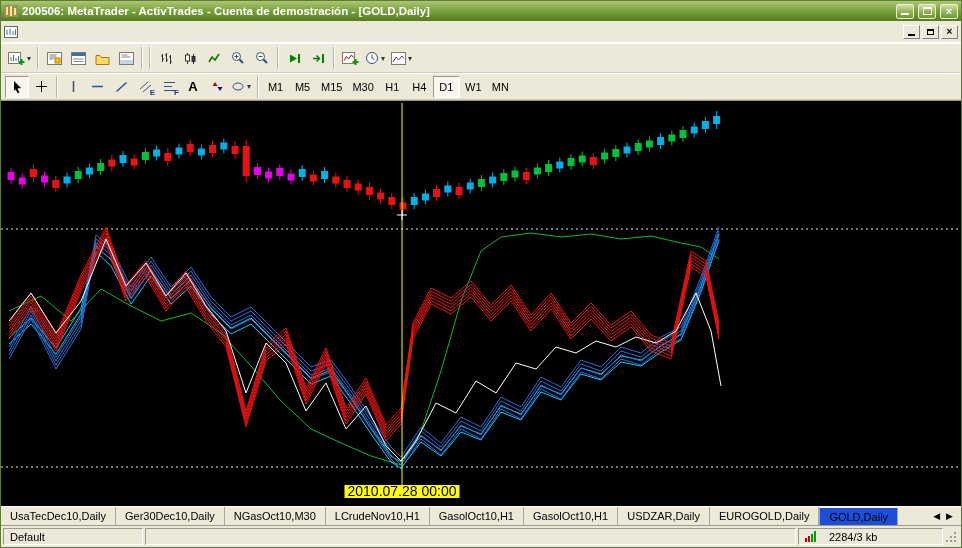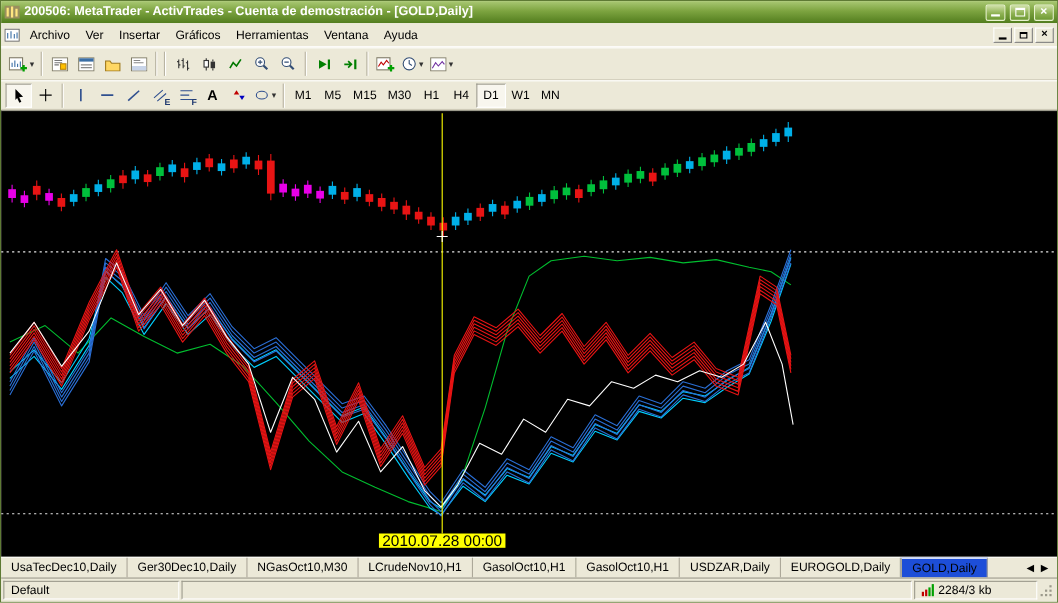--- a/index.html
+++ b/index.html
@@ -51,23 +51,23 @@
   
   .tabbar{height:19px;flex:0 0 19px;display:flex;align-items:stretch;background:#ECE9D8;border-top:1px solid #FFF}
   .tab{display:flex;align-items:center;padding:0 9px;border-right:1px solid #ACA899;white-space:nowrap;cursor:default}
   .tab.active{background:#1d4ed8;border:1px solid #ACA899;border-top-color:#FFF;border-bottom:none}
   .tab-arrows{margin-left:auto;display:flex;align-items:center;gap:6px;padding:0 8px;font-size:9px}
 
   
   .statusbar{height:22px;flex:1;display:flex;align-items:stretch;gap:2px;background:#ECE9D8;border-top:1px solid #9C9A8C;padding:2px 2px 2px 2px}
   .sb-panel{border:1px solid;border-color:#9C9A8C #FFF #FFF #9C9A8C;display:flex;align-items:center;padding:0 6px;white-space:nowrap}
   .sb-help{width:232px}
-  .sb-profile{width:160px}
+  .sb-profile{width:140px}
   .sb-spacer{flex:1}
-  .sb-conn{width:112px;gap:4px}
+  .sb-conn{width:145px;gap:13px}
   .conn-bars{display:inline-flex;align-items:flex-end;gap:1px;height:11px}
   .conn-bars i{display:block;width:2px}
   .grip{width:14px;position:relative}
   .grip::before{content:"";position:absolute;right:3px;bottom:3px;width:2px;height:2px;background:#9C9A8C;
     box-shadow:-4px 0 0 #9C9A8C,-8px 0 0 #9C9A8C,0 -4px 0 #9C9A8C,-4px -4px 0 #9C9A8C,0 -8px 0 #9C9A8C}
 </style>
 </head>
 <body>
 
 <div class="window">
@@ -91,29 +91,20 @@
       </span>
   </div>
 
   <div class="menubar">
     <span class="ic">
       <svg width="14" height="12">
           <rect x="0.5" y="0.5" width="13" height="11" fill="#fff" stroke="#666"></rect>
           <path d="M3 9V4M6 9V2.5M9 9V5M11.5 9V3.5" stroke="#3A6EA5" fill="none"></path>
         </svg>
     </span>
-    <div id="menu-items" style="display:flex">
-        <span class="menu-item">Archivo</span>
-        <span class="menu-item">Ver</span>
-        <span class="menu-item">Insertar</span>
-        <span class="menu-item">Gráficos</span>
-        <span class="menu-item">Herramientas</span>
-        <span class="menu-item">Ventana</span>
-        <span class="menu-item">Ayuda</span>
-      </div>
     <div class="mdi">
       <span class="mdi-btn">
           <span class="g-min2"></span>
         </span>
       <span class="mdi-btn">
           <span class="g-rest"></span>
         </span>
       <span class="mdi-btn">
           <b>×</b>
         </span>

